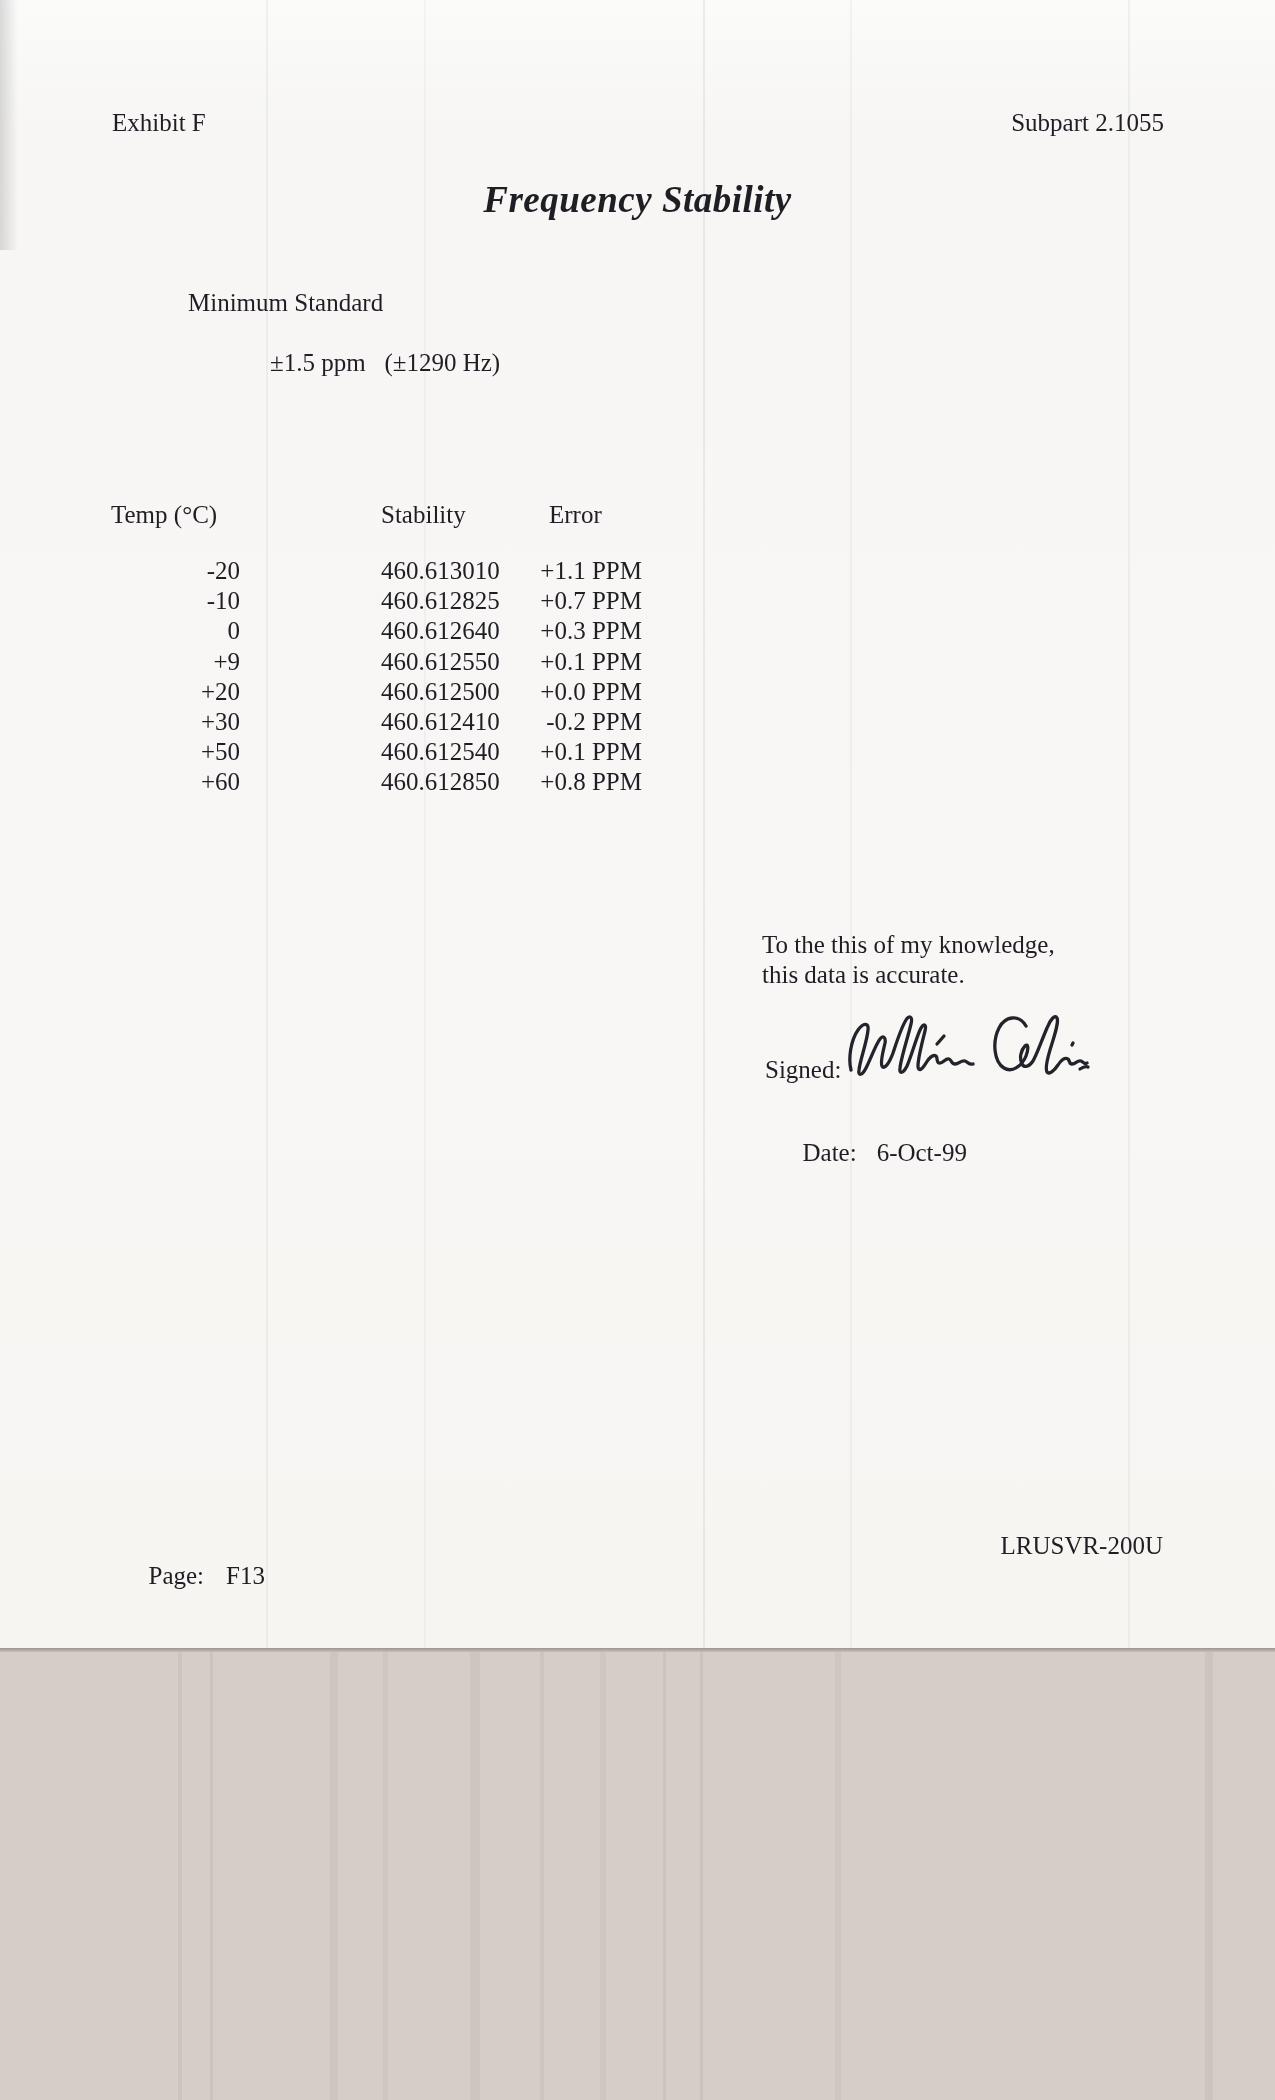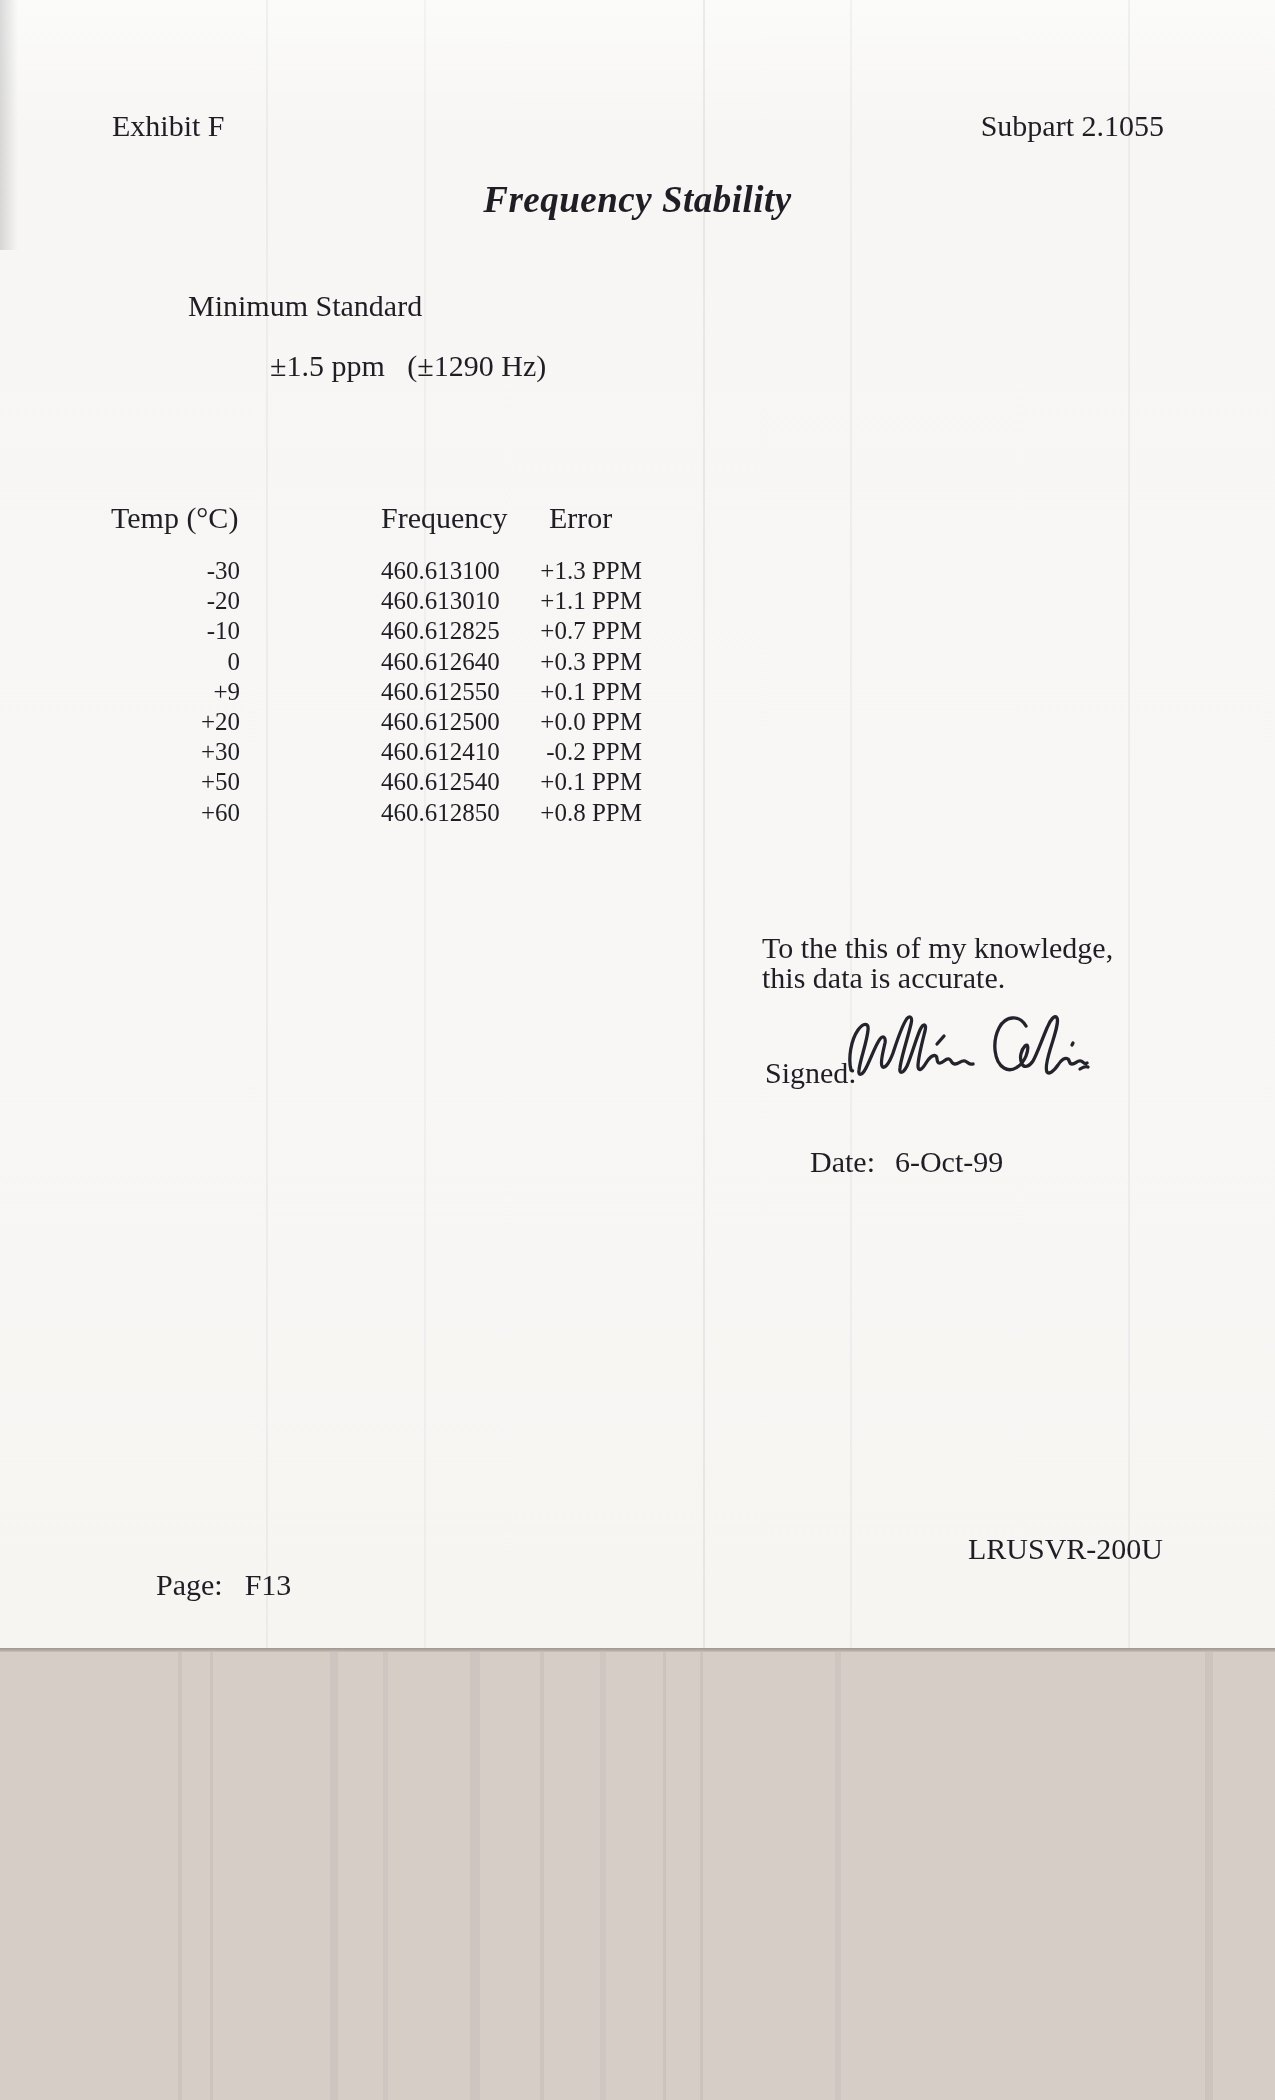--- a/index.html
+++ b/index.html
@@ -22,21 +22,21 @@
   .page-edge{
     position:absolute;left:0;top:1648px;width:1275px;height:4px;
     background:linear-gradient(180deg,#9d968f 0%,#b5ada5 60%,#c9c0ba 100%);
   }
   .backing-area{position:absolute;left:0;top:1652px;width:1275px;height:448px;background:var(--backing);}
   .streak{position:absolute;top:0;height:100%;pointer-events:none;}
   .corner-shade{
     position:absolute;left:0;top:0;width:20px;height:250px;
     background:linear-gradient(to right,rgba(130,130,132,0.28),rgba(130,130,132,0) 90%);
   }
-  .txt{position:absolute;font-size:30px;line-height:1.2;white-space:pre;}
+  .txt{position:absolute;font-size:25px;line-height:1.2;white-space:pre;}
   .hdr-left{left:112px;top:108px;}
   .hdr-right{right:111px;top:108px;}
   .doc-title{
     left:0;top:178px;width:1275px;text-align:center;
     font-size:37px;font-weight:bold;font-style:italic;letter-spacing:0.5px;
   }
   .std-label{left:188px;top:288px;}
   .std-value{left:270px;top:348px;}
   .std-note{left:188px;top:408px;}
   .tbl-header{top:500px;}
@@ -78,30 +78,25 @@
     <div class="txt hdr-left">Exhibit F</div>
     <div class="txt hdr-right">Subpart 2.1055</div>
 
     <div class="txt doc-title">Frequency Stability</div>
 
     <div class="txt std-label">Minimum Standard</div>
     <div class="txt std-value">±1.5 ppm   (±1290 Hz)</div>
 
     <div>
       <div class="txt tbl-header th-temp">Temp (°C)</div>
-      <div class="txt tbl-header th-freq">Frequency</div>
+      <div class="txt tbl-header th-freq">Stability</div>
       <div class="txt tbl-header th-error">Error</div>
     </div>
 
     <div class="tbl-body" id="tbl-body">
-        <div class="trow">
-          <span class="cell c-temp">-30</span>
-          <span class="cell c-freq">460.613100</span>
-          <span class="cell c-err">+1.3 PPM</span>
-        </div>
         <div class="trow">
           <span class="cell c-temp">-20</span>
           <span class="cell c-freq">460.613010</span>
           <span class="cell c-err">+1.1 PPM</span>
         </div>
         <div class="trow">
           <span class="cell c-temp">-10</span>
           <span class="cell c-freq">460.612825</span>
           <span class="cell c-err">+0.7 PPM</span>
         </div>

